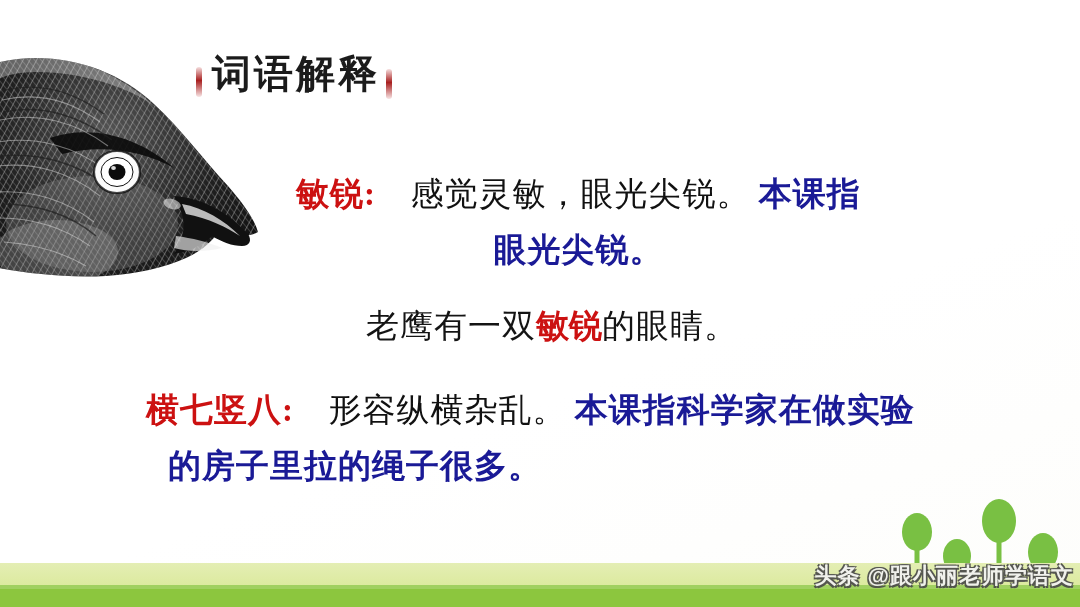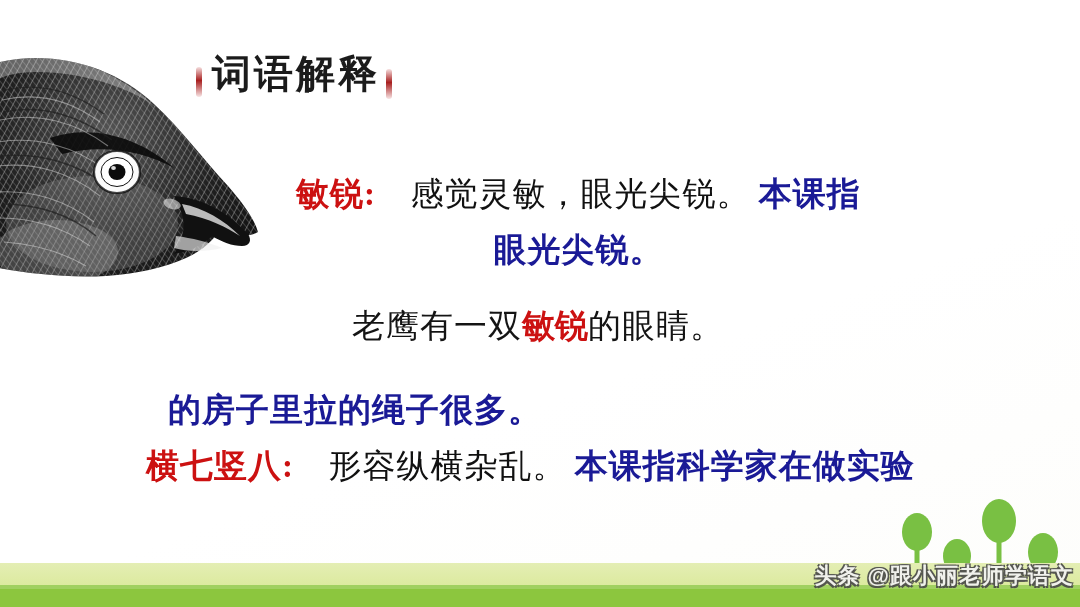--- a/index.html
+++ b/index.html
@@ -80,21 +80,21 @@
   .term      { color: #cc1111; font-weight: bold; letter-spacing: 1px; }
   .gloss     { color: #111111; letter-spacing: 1px; }
   .note      { color: #1a1a96; font-weight: bold; letter-spacing: 1px; }
   .example   { color: #141414; letter-spacing: 1px; }
   .hl        { color: #cc1111; font-weight: bold; }
   .gap       { display: inline-block; width: 18px; }
 
   
   #entry-minrui        { left: 296px; top: 166px; }
   #entry-minrui .l2    { margin-left: 0px; text-align: center; }
-  #example-minrui      { left: 352px; top: 298px; }
+  #example-minrui      { left: 366px; top: 298px; }
 
   
   #entry-hengqi        { left: 146px; top: 382px; }
   #entry-hengqi .l2    { margin-left: 22px; }
 
   
   .band-light {
     position: absolute;
     left: 0; bottom: 22px;
     width: 1080px; height: 22px;
@@ -258,29 +258,29 @@
       </div>
     </div>
 
     <div class="entry" id="example-minrui">
       <div class="line">
         <span class="example">老鹰有一双</span><span class="hl">敏锐</span><span class="example">的眼睛。</span>
       </div>
     </div>
 
     <div class="entry" id="entry-hengqi">
-      <div class="line l2">
-        <span class="note">的房子里拉的绳子很多。</span>
-      </div>
       <div class="line l1">
         <span class="term">横七竖八:</span>
         <span class="gap"></span>
         <span class="gloss">形容纵横杂乱。</span>
         <span class="note">本课指科学家在做实验</span>
       </div>
+      <div class="line l2">
+        <span class="note">的房子里拉的绳子很多。</span>
+      </div>
     </div>
 
   </div>
 
   <div class="trees">
     <div class="tree" id="tree-1">
       <span class="canopy"></span>
       <span class="trunk"></span>
     </div>
     <div class="tree" id="tree-2">

